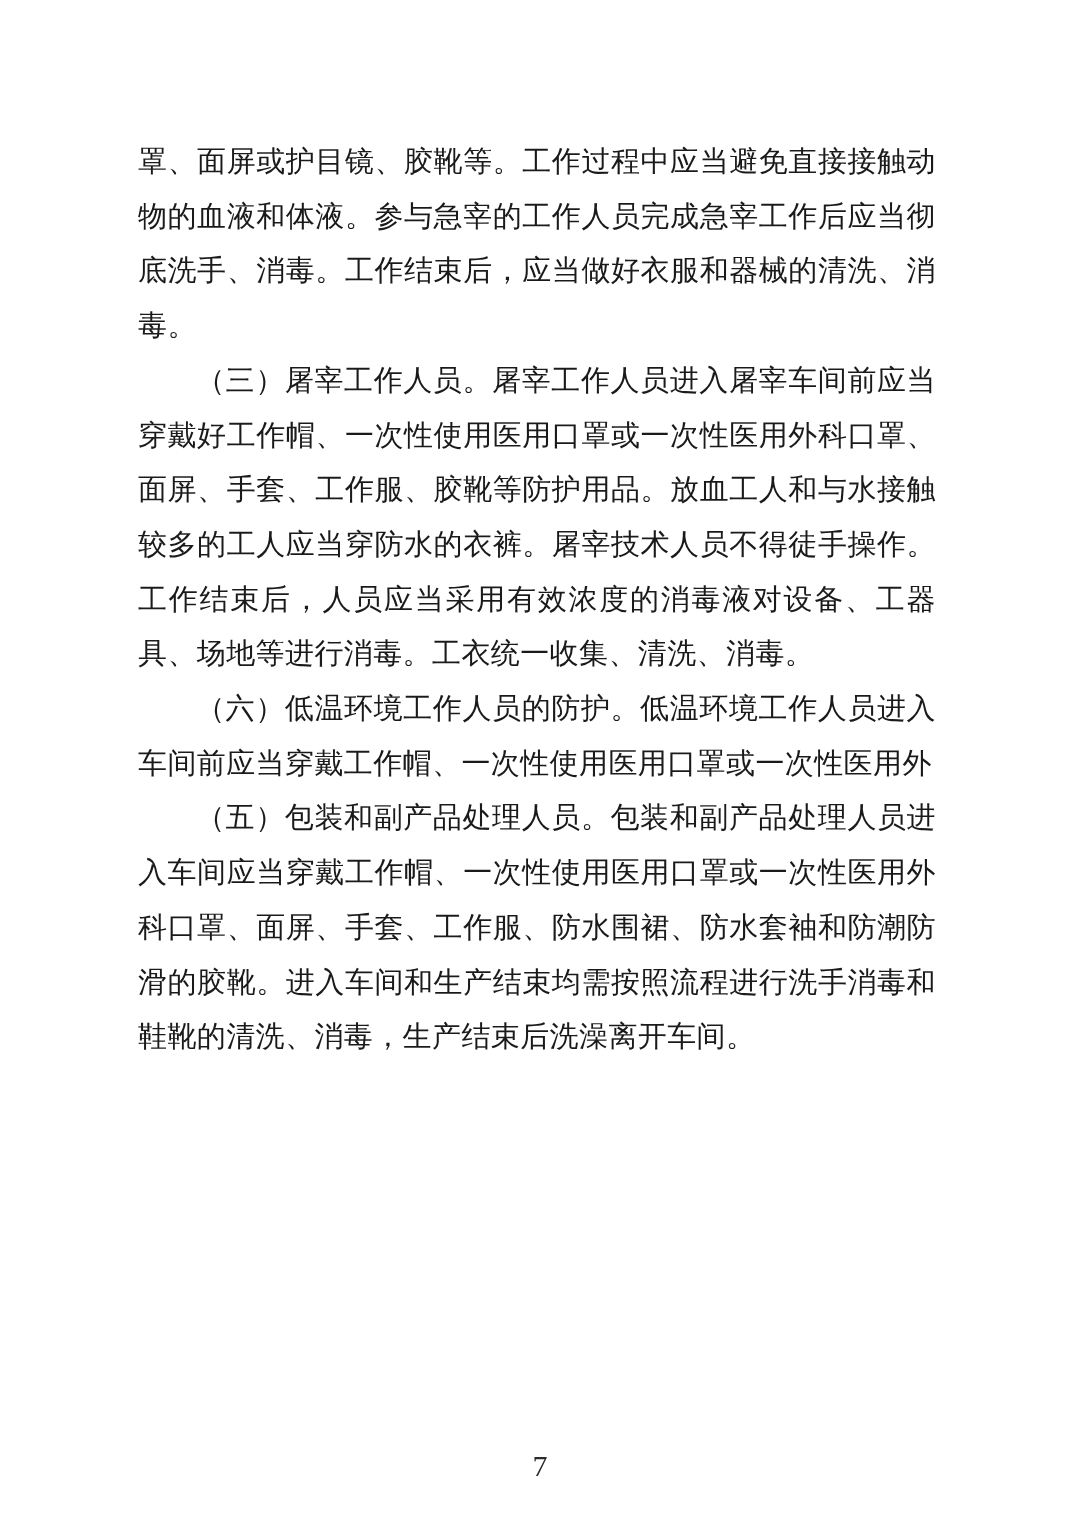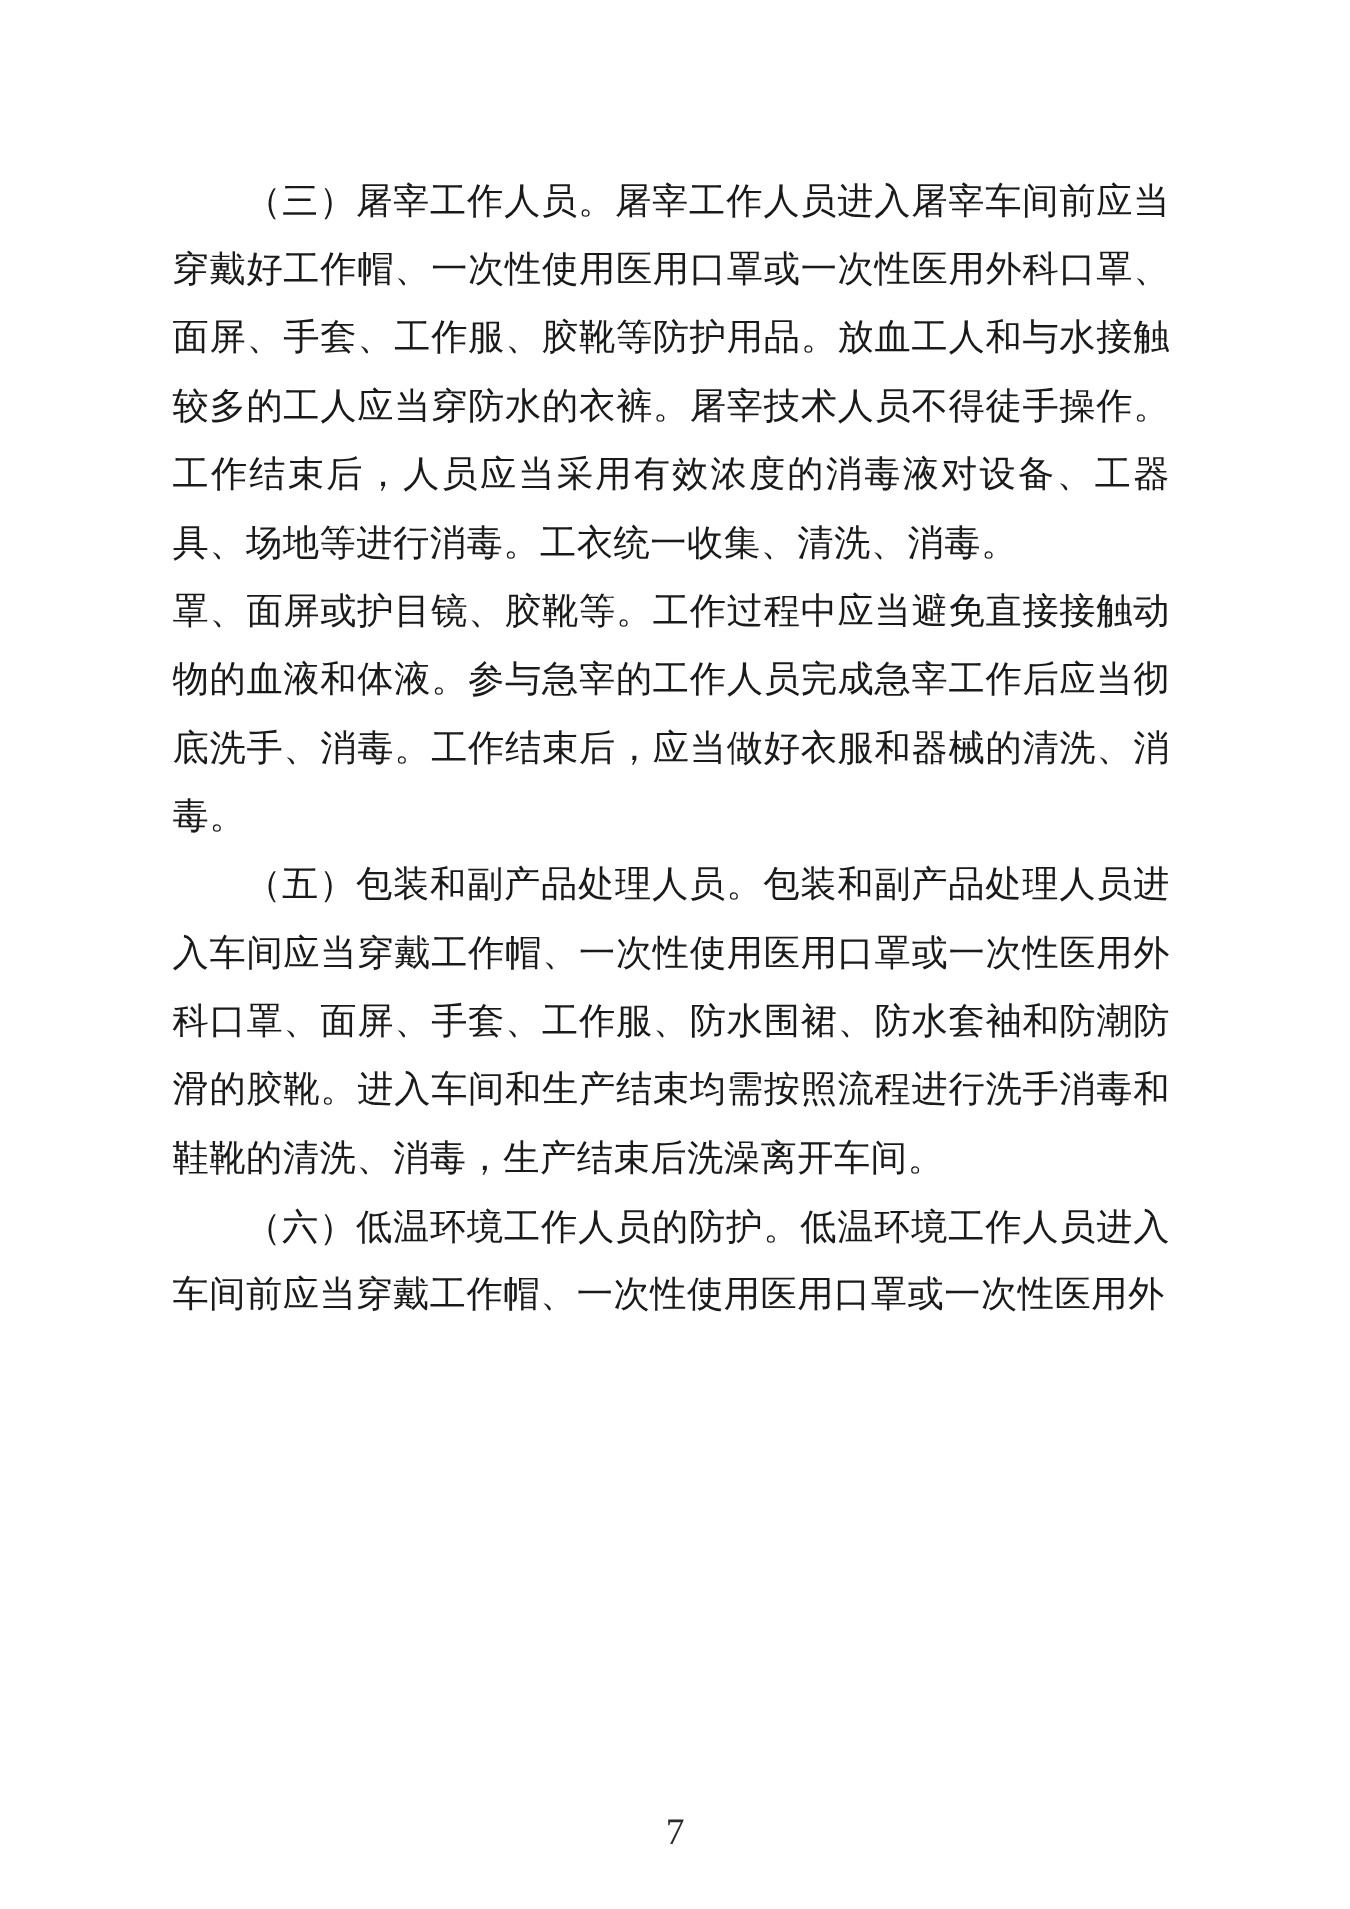--- a/index.html
+++ b/index.html
@@ -43,22 +43,22 @@
     font-family: "Liberation Serif", serif;
     font-size: 30px;
     color: #2b2b2b;
   }
 </style>
 </head>
 <body>
 
 <div class="page">
   <div class="body-text">
+    <p class="para">罩、面屏或护目镜、胶靴等。工作过程中应当避免直接接触动物的血液和体液。参与急宰的工作人员完成急宰工作后应当彻底洗手、消毒。工作结束后，应当做好衣服和器械的清洗、消毒。</p>
     <p class="para indent">（三）屠宰工作人员。屠宰工作人员进入屠宰车间前应当穿戴好工作帽、一次性使用医用口罩或一次性医用外科口罩、面屏、手套、工作服、胶靴等防护用品。放血工人和与水接触较多的工人应当穿防水的衣裤。屠宰技术人员不得徒手操作。工作结束后，人员应当采用有效浓度的消毒液对设备、工器具、场地等进行消毒。工衣统一收集、清洗、消毒。</p>
-    <p class="para">罩、面屏或护目镜、胶靴等。工作过程中应当避免直接接触动物的血液和体液。参与急宰的工作人员完成急宰工作后应当彻底洗手、消毒。工作结束后，应当做好衣服和器械的清洗、消毒。</p>
+    <p class="para indent">（六）低温环境工作人员的防护。低温环境工作人员进入车间前应当穿戴工作帽、一次性使用医用口罩或一次性医用外</p>
     <p class="para indent">（五）包装和副产品处理人员。包装和副产品处理人员进入车间应当穿戴工作帽、一次性使用医用口罩或一次性医用外科口罩、面屏、手套、工作服、防水围裙、防水套袖和防潮防滑的胶靴。进入车间和生产结束均需按照流程进行洗手消毒和鞋靴的清洗、消毒，生产结束后洗澡离开车间。</p>
-    <p class="para indent">（六）低温环境工作人员的防护。低温环境工作人员进入车间前应当穿戴工作帽、一次性使用医用口罩或一次性医用外</p>
   </div>
 
   <div class="page-footer">
     <span class="num">7</span>
   </div>
 </div>
 
 </body></html>

